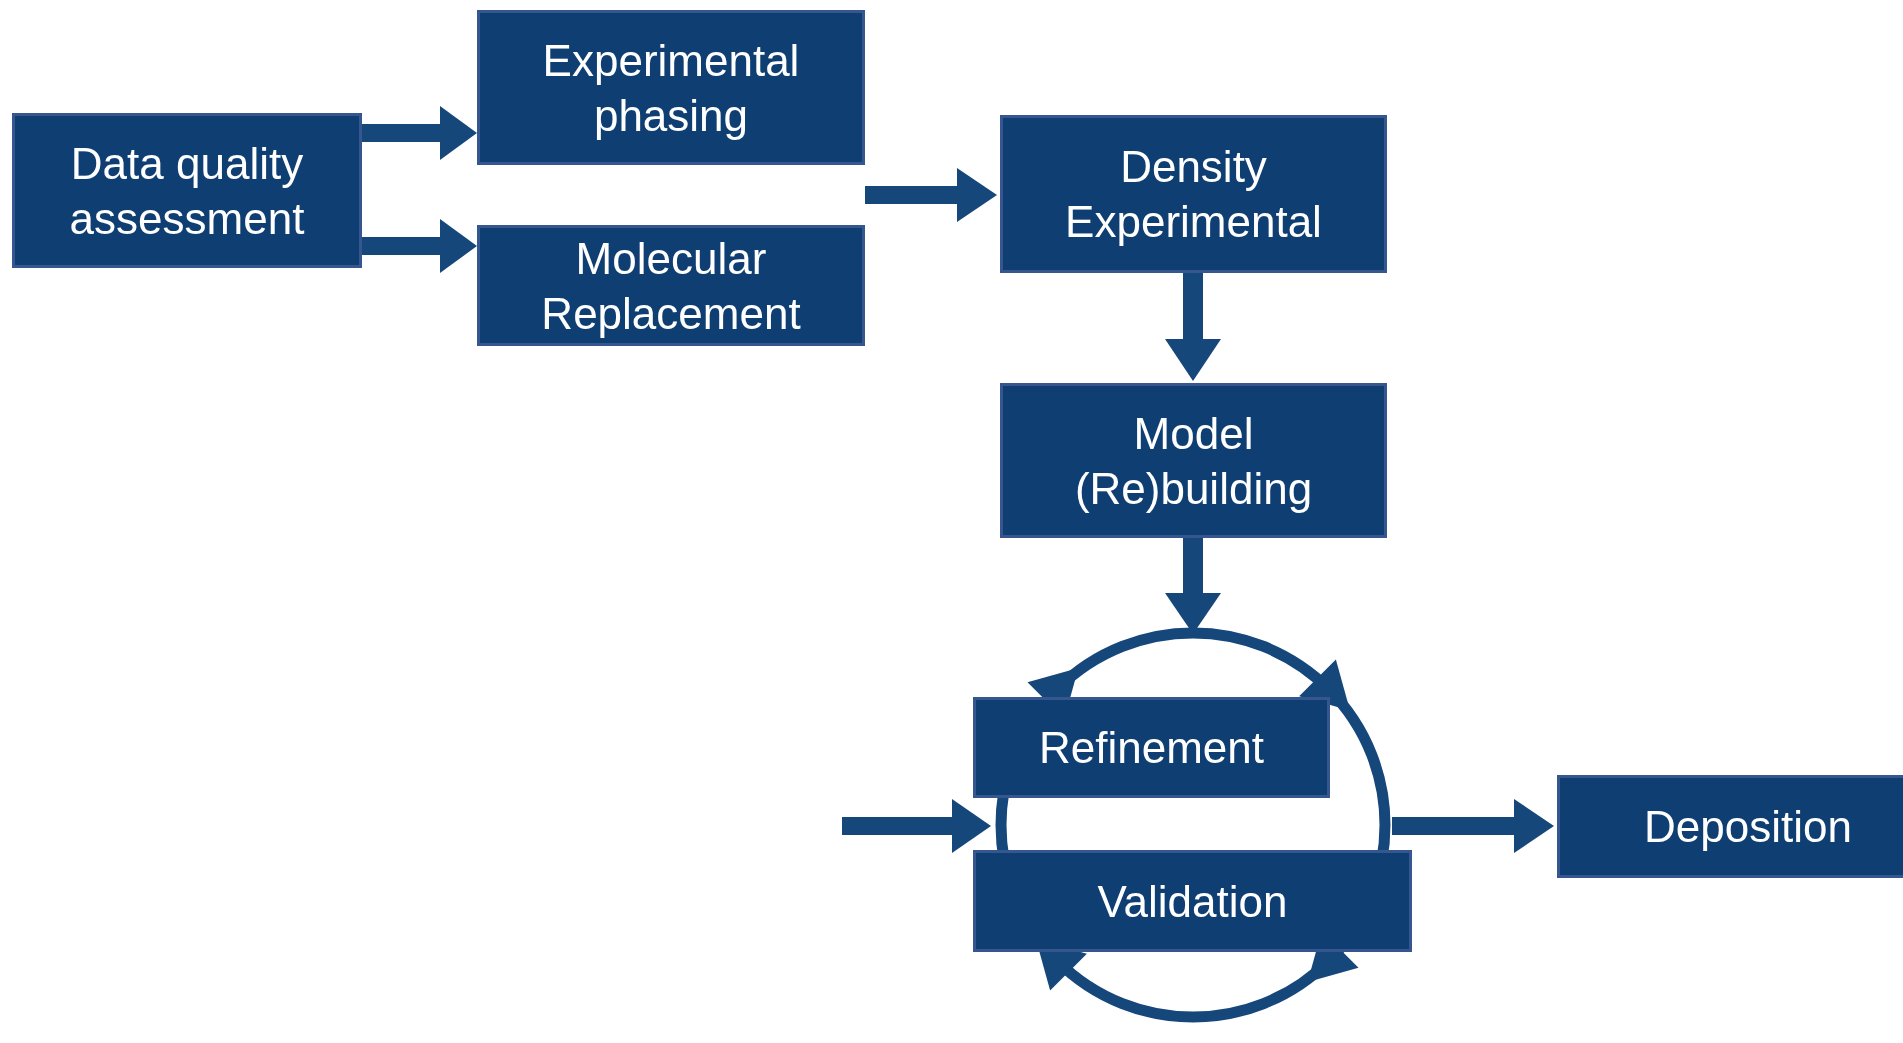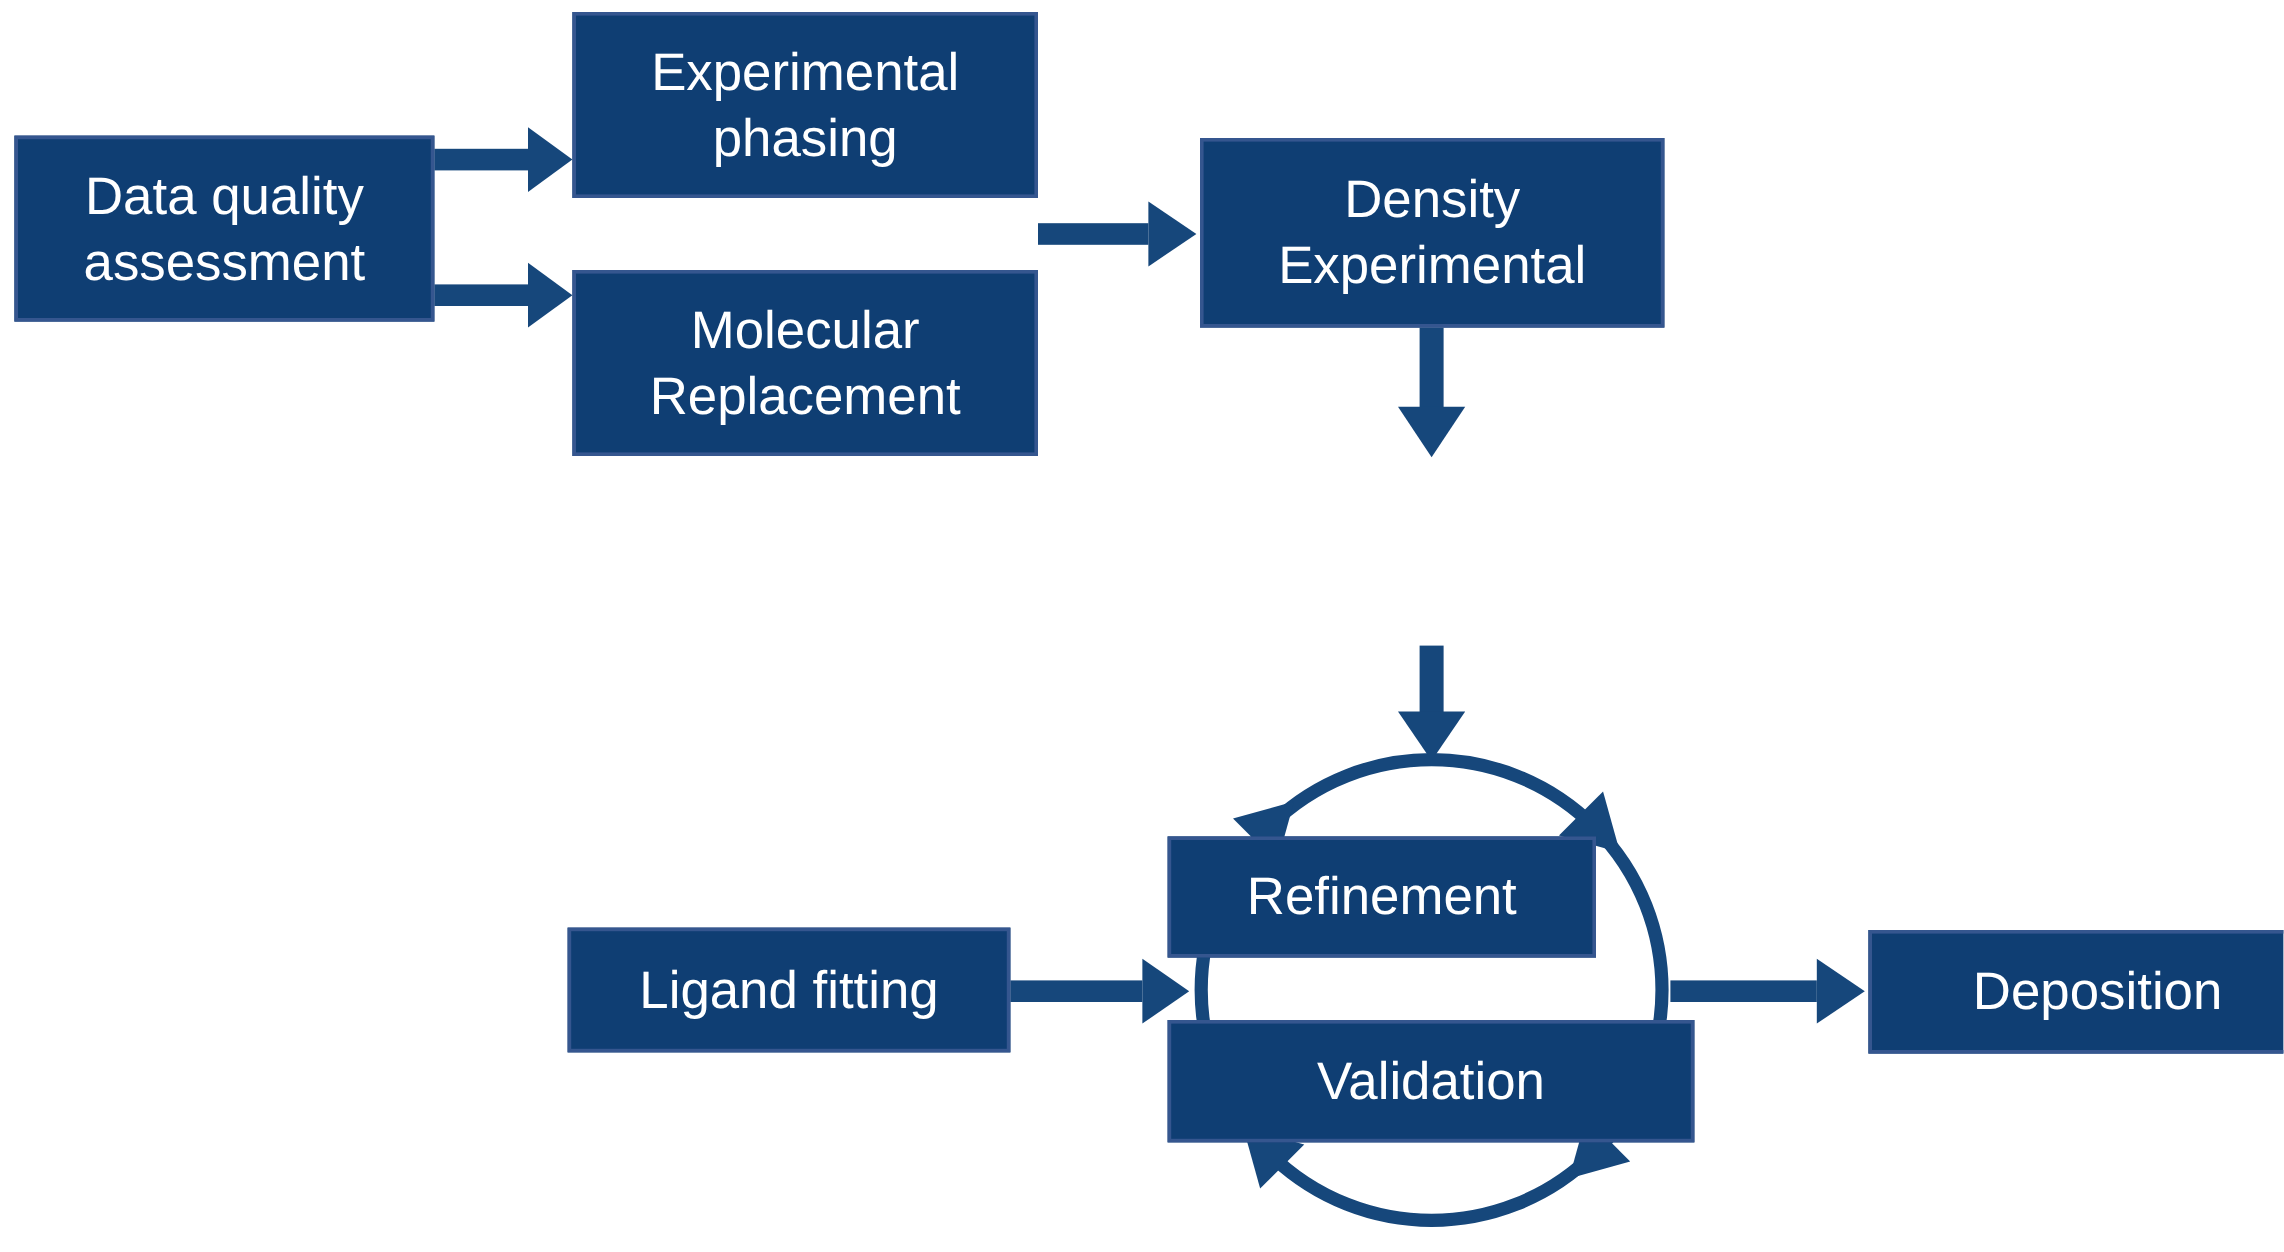--- a/index.html
+++ b/index.html
@@ -40,21 +40,21 @@
     white-space: pre-line;
     pointer-events: auto;
   }
   .arrow rect, .arrow polygon { fill: var(--arrow); }
   .cycle-ring { fill: none; stroke: var(--arrow); stroke-width: 11; }
   .cycle-head { fill: var(--arrow); }
 
   
   .n-dqa        { left: 12px;   top: 113px; width: 350px; height: 155px; }
   .n-exp        { left: 477px;  top: 10px;  width: 388px; height: 155px; }
-  .n-mol        { left: 477px;  top: 225px; width: 388px; height: 155px; }
+  .n-mol        { left: 477px;  top: 225px; width: 388px; height: 121px; }
   .n-dm         { left: 1000px; top: 115px; width: 387px; height: 158px; }
   .n-model      { left: 1000px; top: 383px; width: 387px; height: 155px; }
   .n-refine     { left: 973px;  top: 697px; width: 357px; height: 101px; }
   .n-validate   { left: 973px;  top: 850px; width: 439px; height: 102px; }
   .n-ligand     { left: 473px;  top: 773px; width: 369px; height: 104px; }
   .n-deposition { left: 1557px; top: 775px; width: 382px; height: 103px; }
 </style>
 </head>
 <body>
 
@@ -112,23 +112,24 @@
 
     <div class="node n-exp">Experimental
 phasing</div>
 
     <div class="node n-mol">Molecular
 Replacement</div>
 
     <div class="node n-dm">Density
 Experimental</div>
 
+    <div class="node n-model">Model
+(Re)building</div>
 
     <div class="node n-refine">Refinement</div>
 
     <div class="node n-validate">Validation</div>
 
-    <div class="node n-ligand">Ligand fitting</div>
 
     <div class="node n-deposition">Deposition</div>
   </div>
 
 </div>
 
 </body></html>

